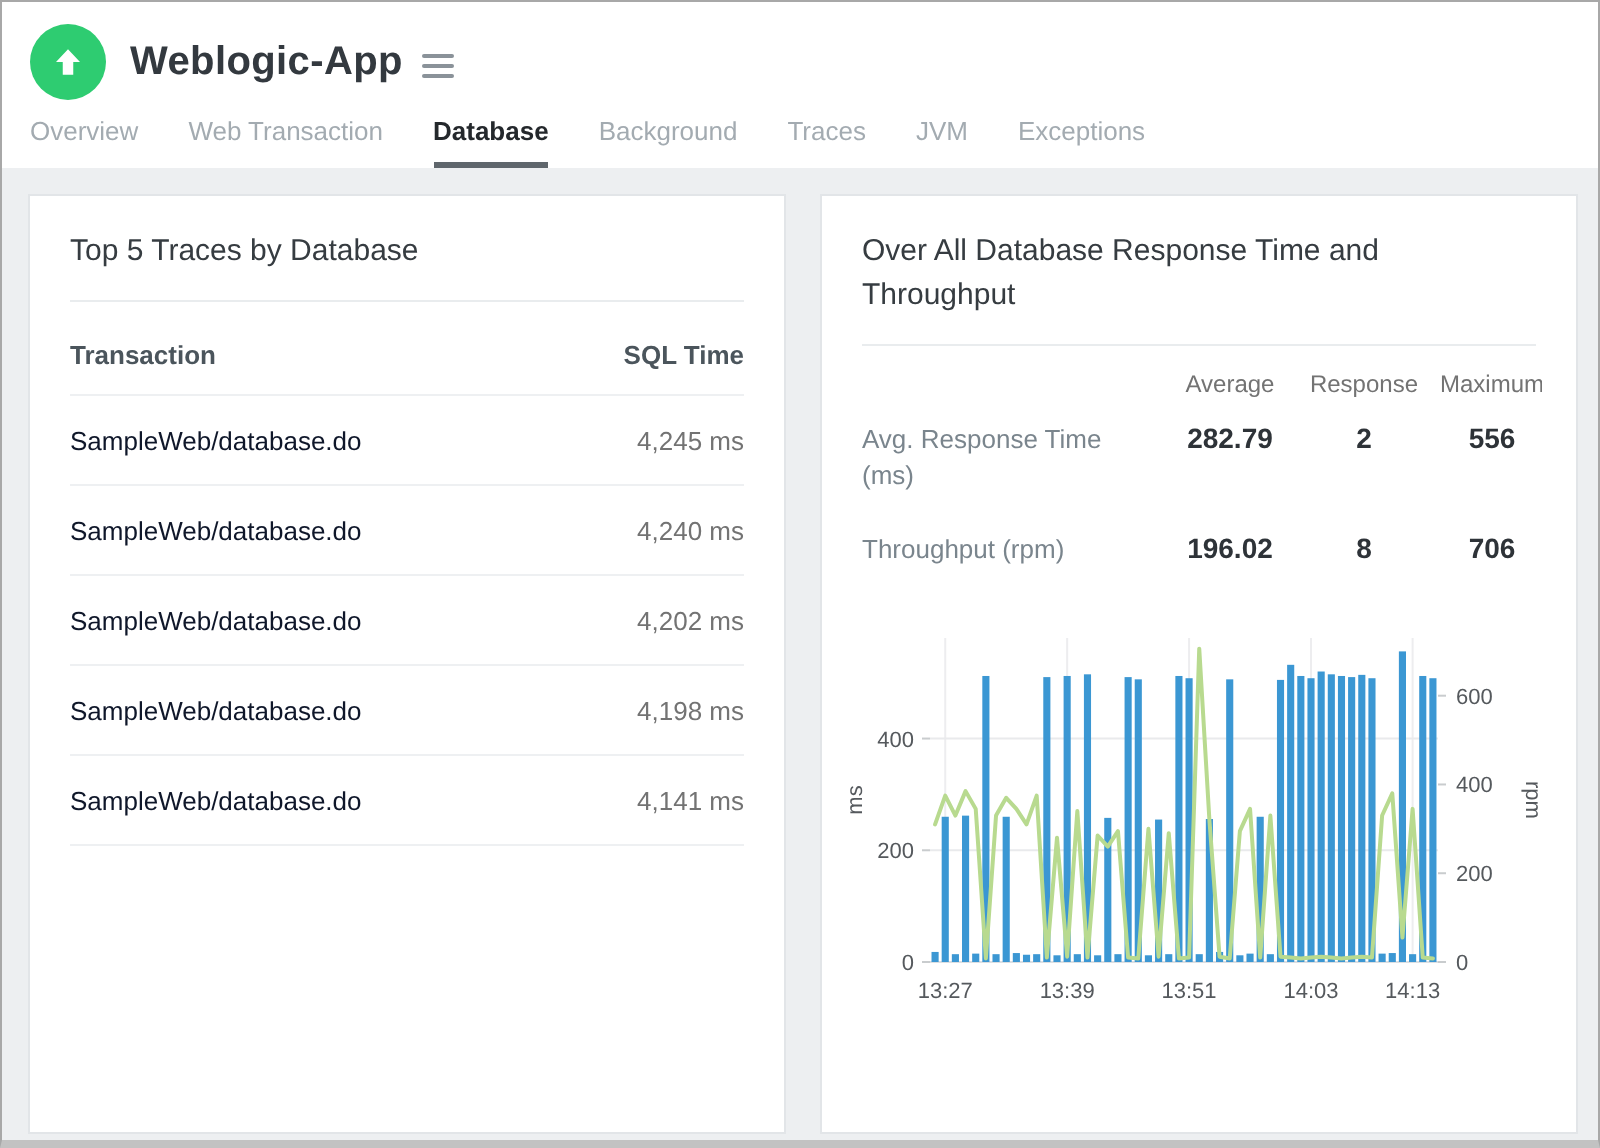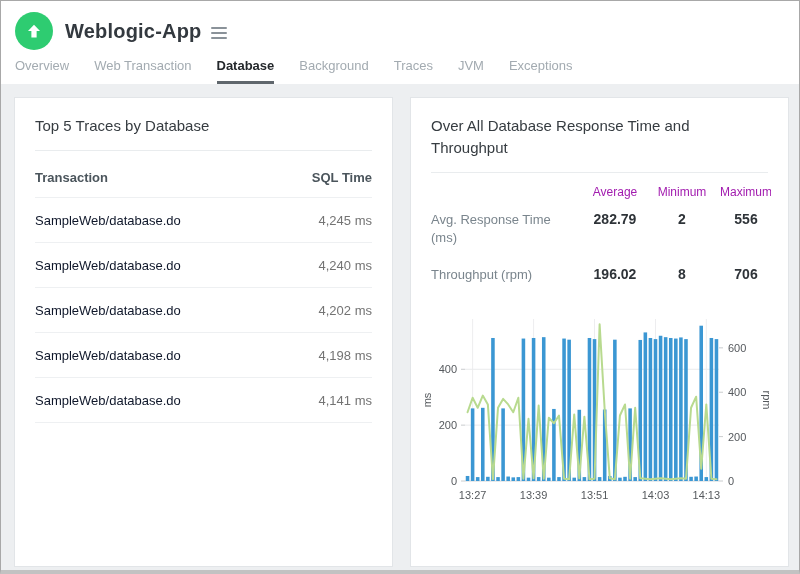--- a/index.html
+++ b/index.html
@@ -35,21 +35,21 @@
   .trace-row .txn { font-size:13px; color:#0f172a; }
   .trace-row .val { font-size:13px; color:#737373;margin-left:24px; }
   
   .stats-clip { overflow:hidden; margin:4px 20px 0 20px; width:340px; }
   .stats-table { border-collapse:collapse; table-layout:fixed; width:348px; }
   .stats-table th, .stats-table td { text-align:center; vertical-align:top; }
   .stats-table .c-label { width:148px; text-align:left; }
   .stats-table .c-avg { width:72px; }
   .stats-table .c-min { width:62px; }
   .stats-table .c-max { width:66px; }
-  .stats-table thead th { font-size:12px; font-weight:400; color:#a21caf; padding:8px 0 4px 0; }
+  .stats-table thead th { font-size:12px; font-weight:400; color:#737373; padding:8px 0 4px 0; }
   .stat-label { font-size:13px; color:#7a858d; line-height:1.45; padding:8px 18px 10px 0; }
   .stat-num { font-size:14px; font-weight:700; color:#2e3338; padding-top:8px; }
   
   .chart-wrap { margin:14px 0 0 8px; }
   .legend { display:flex; justify-content:center; gap:28px; margin-top:16px; }
   .legend-item { display:flex; align-items:center; gap:7px; }
   .legend-swatch { width:11px; height:11px; display:inline-block; }
   .legend-label { font-size:12px; color:#555b60; }
 </style>
 </head>
@@ -117,21 +117,21 @@
     <div class="panel">
       <div class="panel-title" style="max-width:352px;">Over All Database Response Time and Throughput</div>
       <div class="panel-divider"></div>
 
       <div class="stats-clip">
         <table class="stats-table">
           <thead>
             <tr>
               <th class="c-label"></th>
               <th class="c-avg">Average</th>
-              <th class="c-min">Minimum</th>
+              <th class="c-min">Response</th>
               <th class="c-max">Maximum</th>
             </tr>
           </thead>
           <tbody>
             <tr>
               <td class="c-label stat-label">Avg. Response Time (ms)</td>
               <td class="c-avg stat-num">282.79</td>
               <td class="c-min stat-num">2</td>
               <td class="c-max stat-num">556</td>
             </tr>

